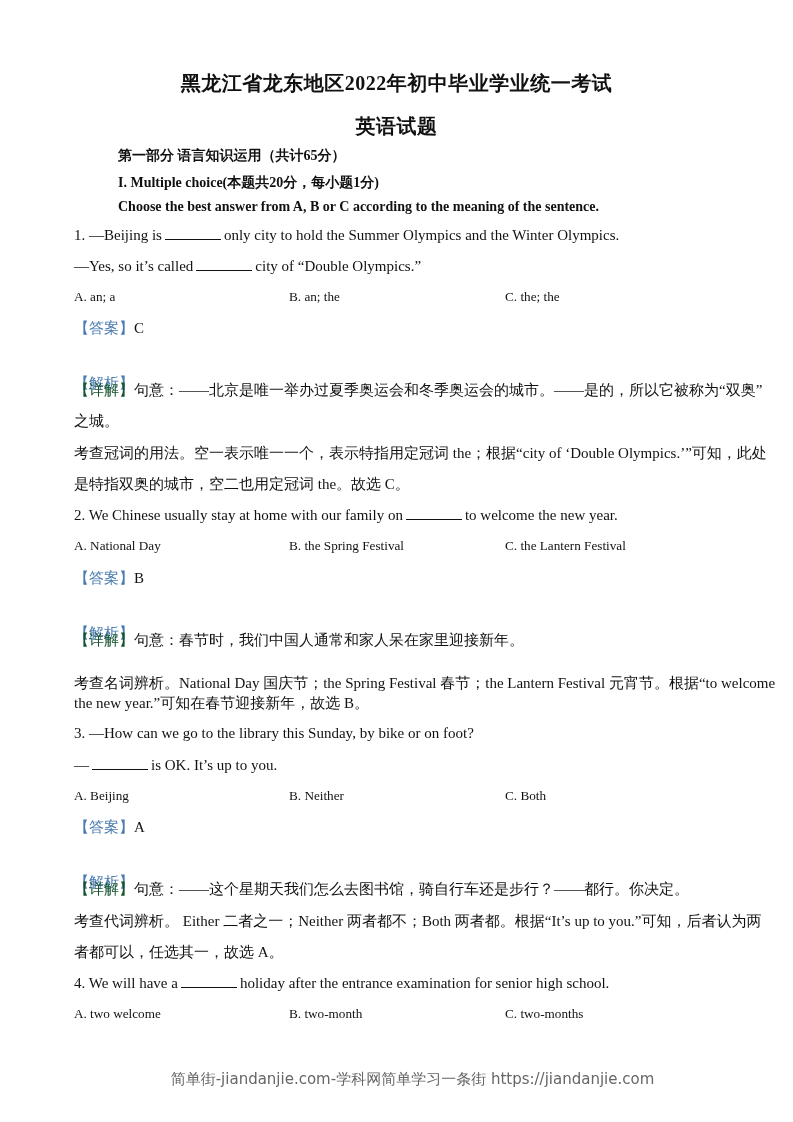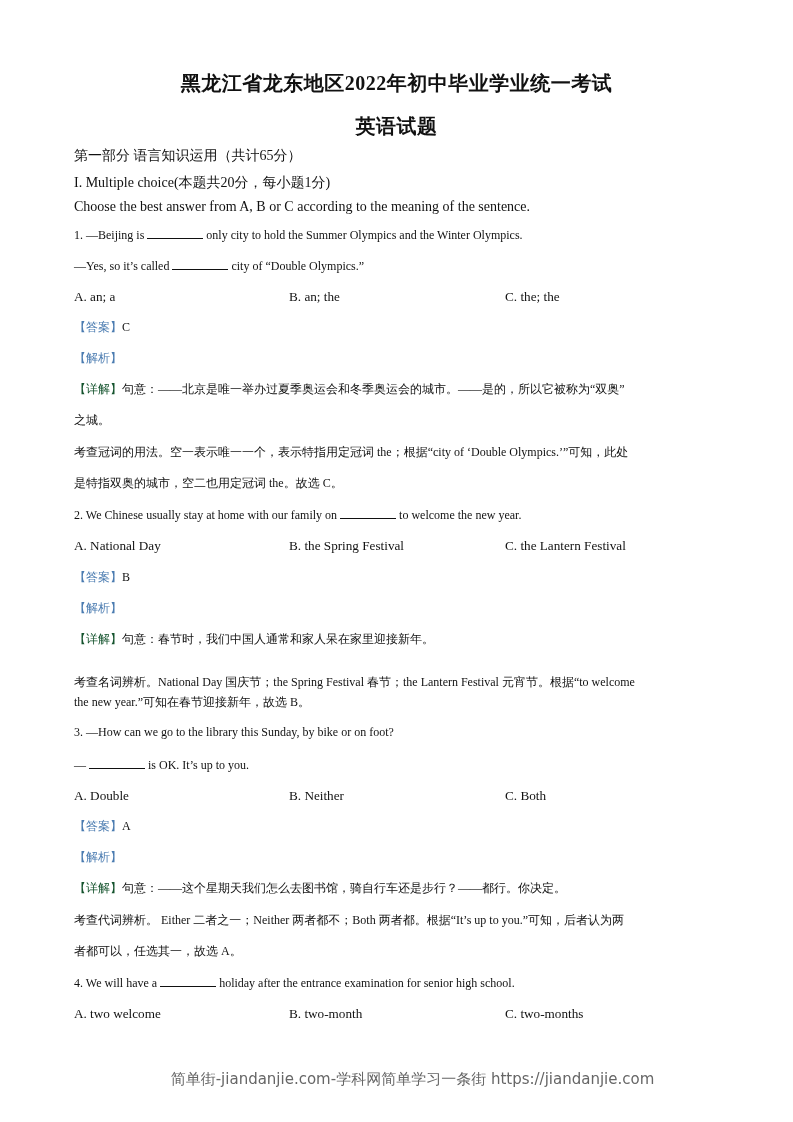--- a/index.html
+++ b/index.html
@@ -9,28 +9,28 @@
       color: #111111;
     }
     .page { position: absolute; left: 0; top: 0; width: 793px; height: 1122px; }
     .title {
       position: absolute; left: 0; width: 793px; text-align: center;
       font-weight: bold; font-size: 20px; letter-spacing: 0.5px;
     }
     .t1 { top: 70px; }
     .t2 { top: 113px; font-family: Liberation Serif, serif; }
     .line {
-      position: absolute; left: 74px; white-space: nowrap; font-size: 12px;
+      position: absolute; left: 74px; white-space: nowrap; font-size: 15px;
     }
-    .bold { font-weight: normal; font-size: 14px; }
+    .bold { font-weight: bold; font-size: 14px; margin-left: 44px; }
     .opt { position: absolute; white-space: nowrap; font-size: 13.2px; }
     .optA { left: 74px; }
     .optB { left: 289px; }
     .optC { left: 505px; }
-    .tag { color: #4a7bb0; }
+    .tag { color: #4a7bb0; margin-top: 24px; }
     .tag-black { color: #14532d; font-weight: normal; }
     .blank { display: inline-block; width: 56px; border-bottom: 1px solid #111; height: 11px; margin: 0 3px; vertical-align: baseline; }
     .footer {
       position: absolute; left: 0; width: 793px; top: 1070px; text-align: center;
       font-family: "DejaVu Sans", "Liberation Sans", sans-serif;
       font-size: 15px; color: #666666; margin-left: 16px;
     }
   </style>
 </head>
 <body>
@@ -77,21 +77,21 @@
   <div class="line" style="top:631px;">
     <span class="tag-black">【详解】</span><span>句意：春节时，我们中国人通常和家人呆在家里迎接新年。</span>
   </div>
   <div class="line" style="top:663px;margin-top:11px;">考查名词辨析。National Day 国庆节；the Spring Festival 春节；the Lantern Festival 元宵节。根据“to welcome</div>
   <div class="line" style="top:694px;">the new year.”可知在春节迎接新年，故选 B。</div>
 
   <div class="line" style="top:725px;">3. —How can we go to the library this Sunday, by bike or on foot?</div>
   <div class="line" style="top:757px;">
     <span>—</span><span class="blank"></span><span>is OK. It’s up to you.</span>
   </div>
-  <div class="opt optA" style="top:788px;">A. Double</div>
+  <div class="opt optA" style="top:788px;">A. Beijing</div>
   <div class="opt optB" style="top:788px;">B. Neither</div>
   <div class="opt optC" style="top:788px;">C. Both</div>
   <div class="line" style="top:818px;">
     <span class="tag">【答案】</span><span>A</span>
   </div>
   <div class="line tag" style="top:849px;">【解析】</div>
   <div class="line" style="top:912px;">考查代词辨析。 Either 二者之一；Neither 两者都不；Both 两者都。根据“It’s up to you.”可知，后者认为两</div>
   <div class="line" style="top:880px;">
     <span class="tag-black">【详解】</span><span>句意：——这个星期天我们怎么去图书馆，骑自行车还是步行？——都行。你决定。</span>
   </div>

